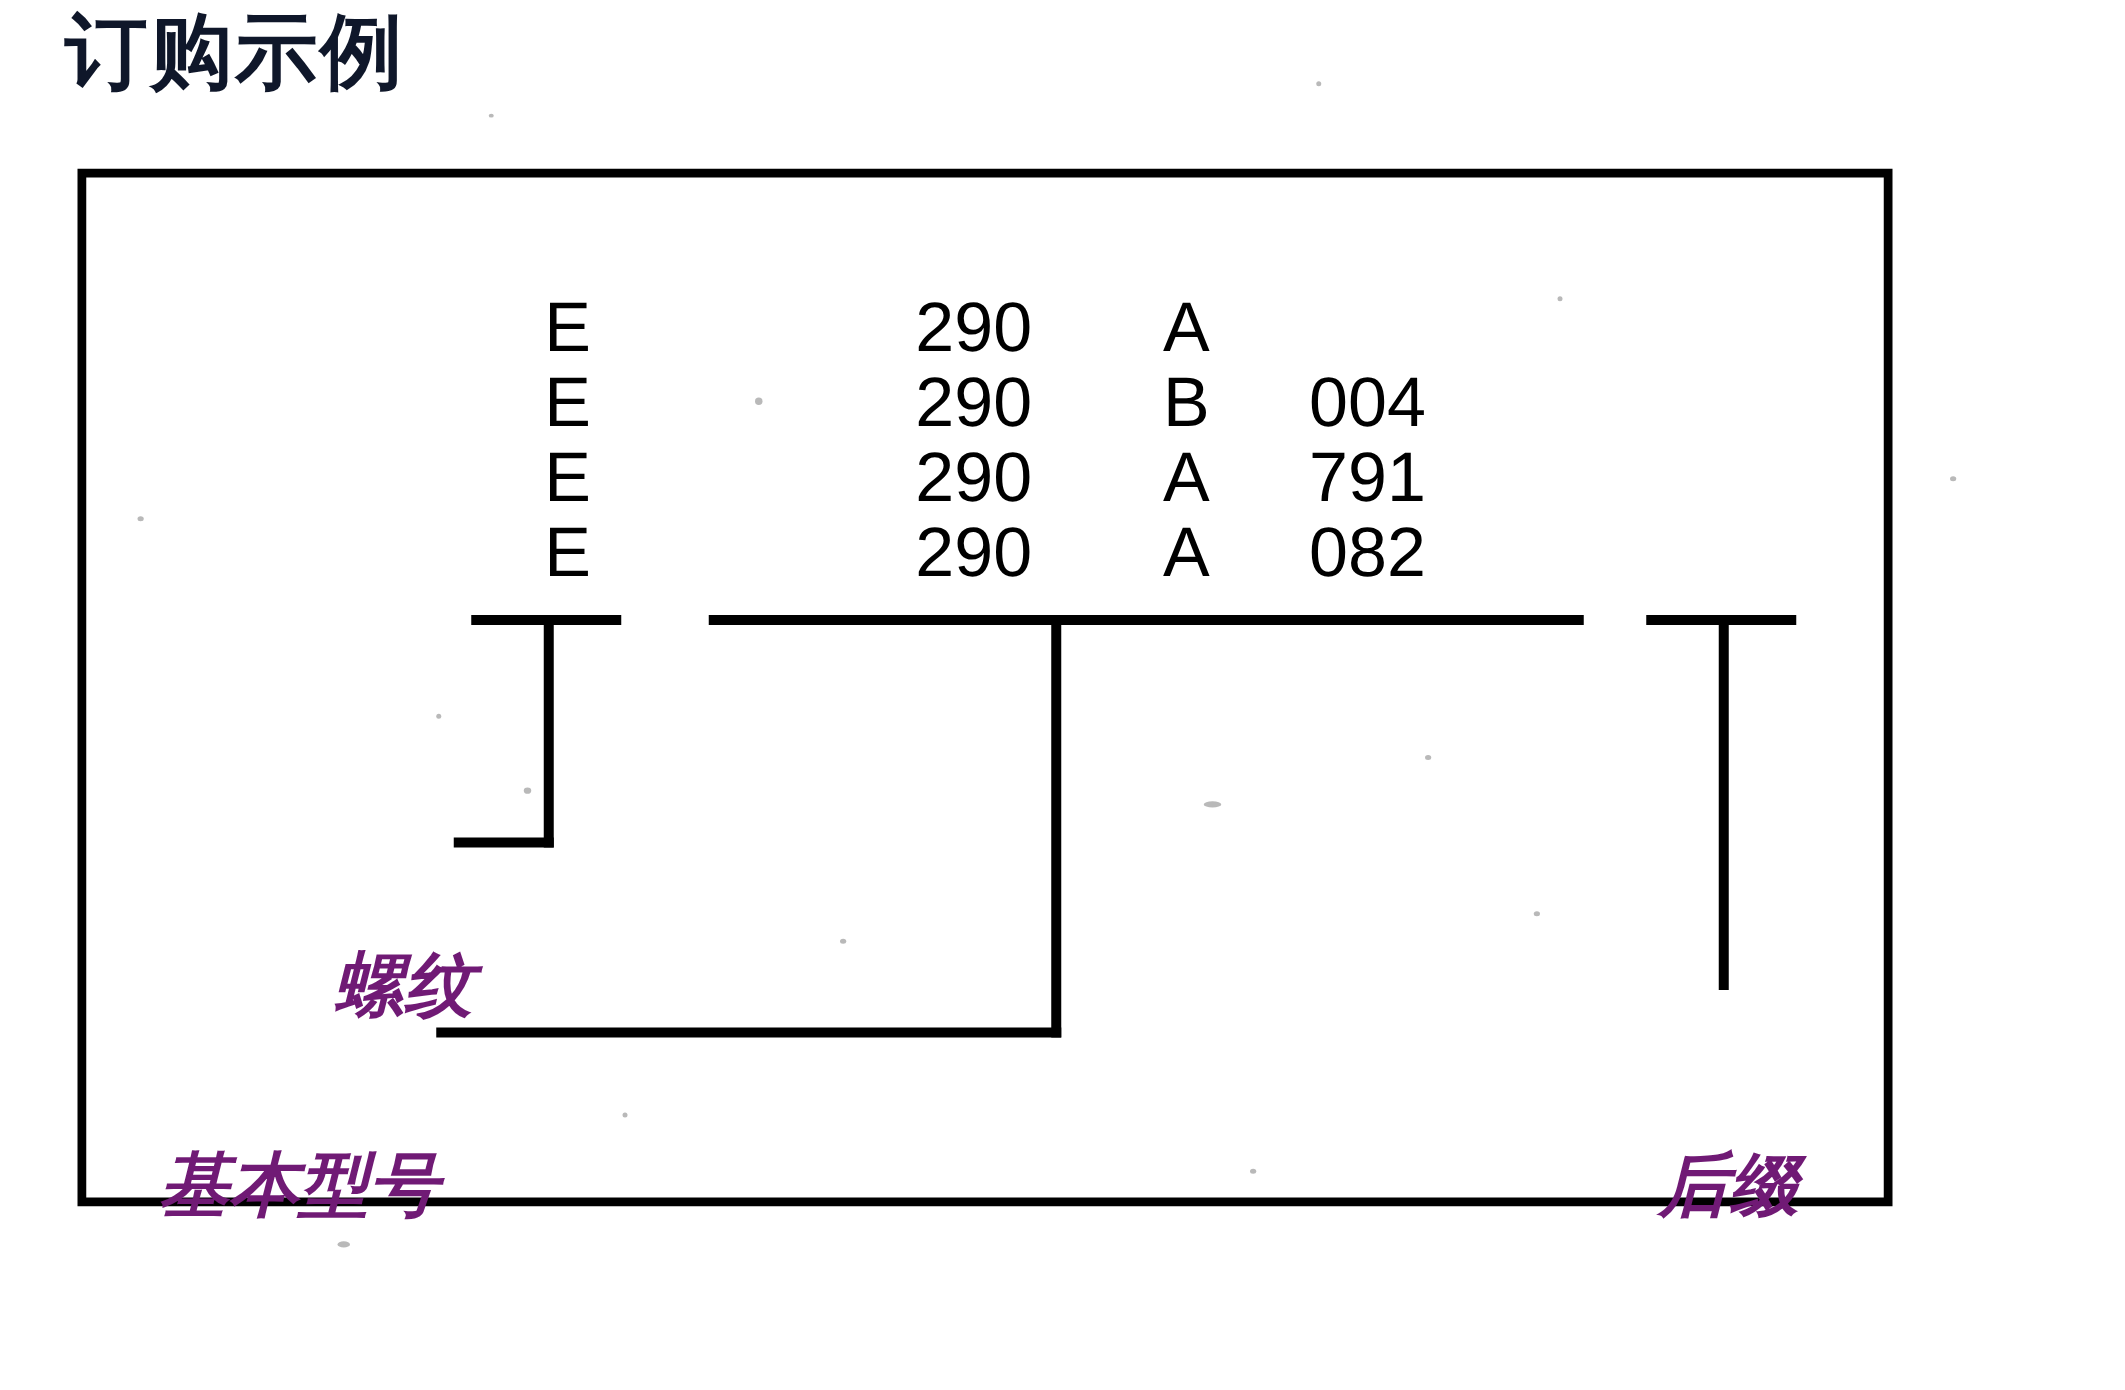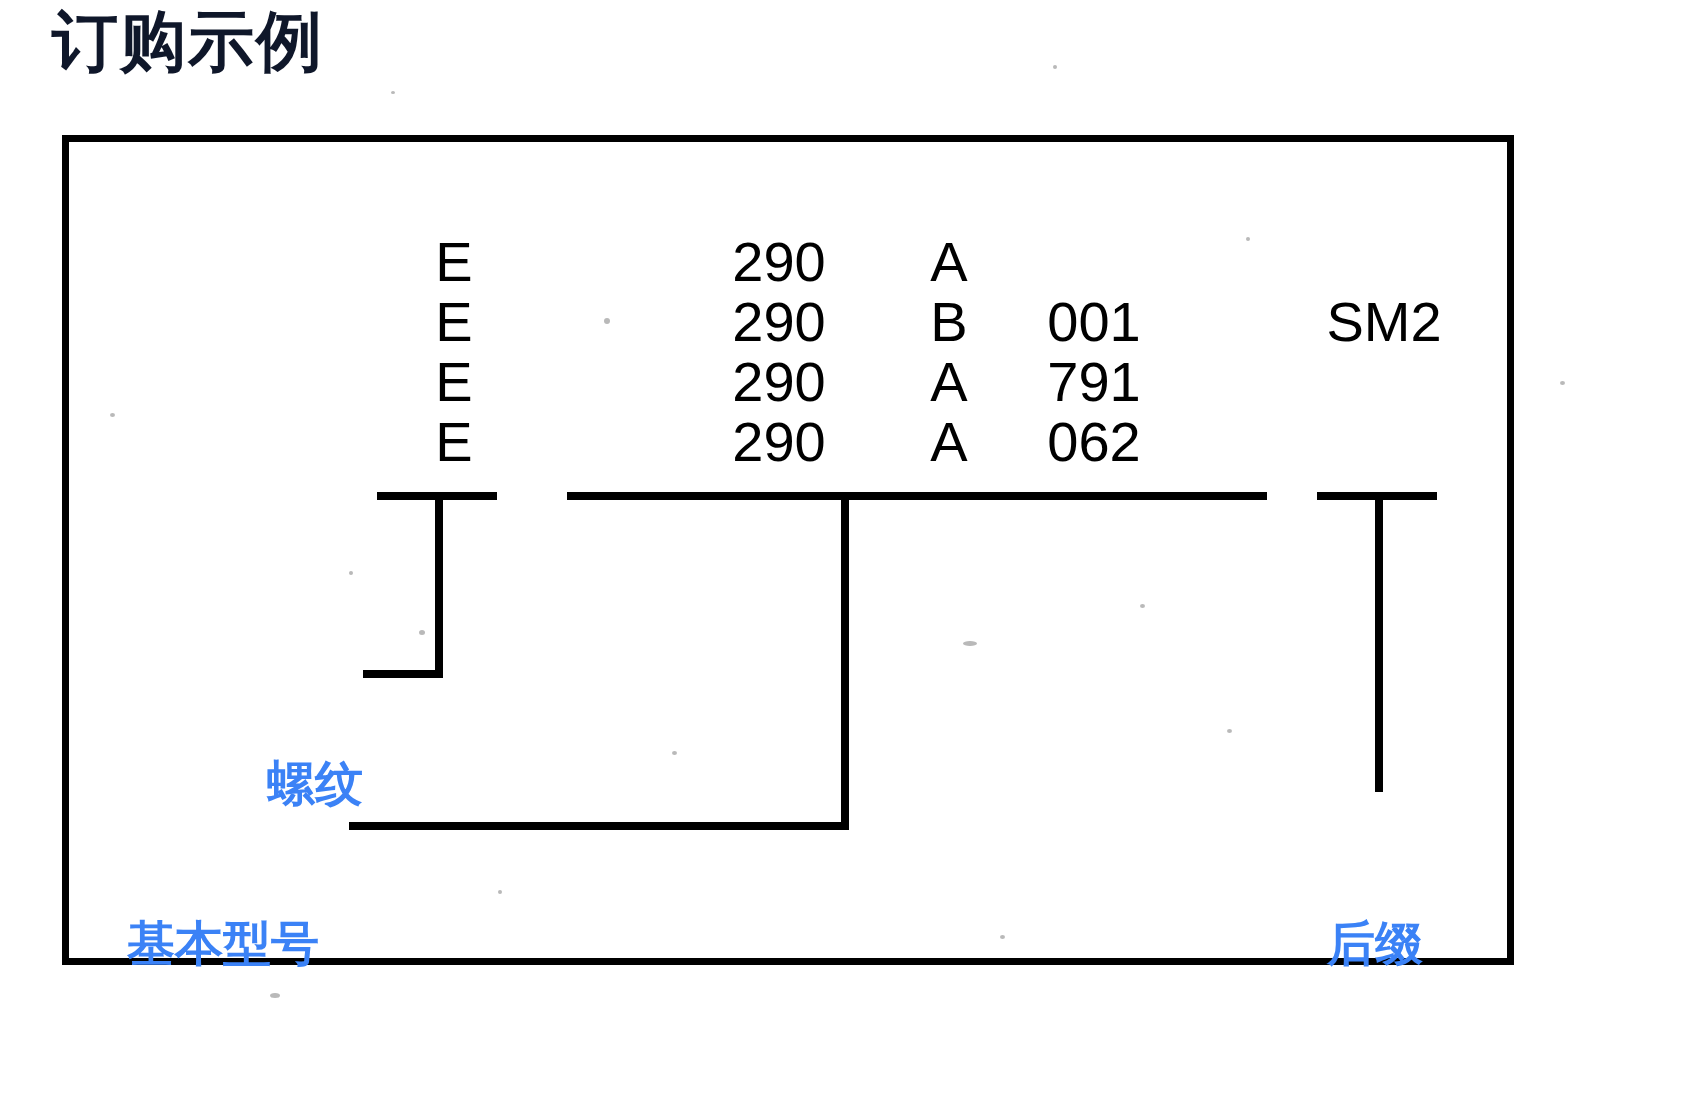--- a/index.html
+++ b/index.html
@@ -76,25 +76,26 @@
   .rule {
     position: absolute;
     background: #000;
   }
   .h-rule { height: 8px; }
   .v-rule { width: 8px; }
 
   
   .callout-label {
     position: absolute;
-    font-size: 48px;
+    font-size: 56px;
     font-weight: bold;
     line-height: 1.0;
     white-space: nowrap;
-    color: #3b82f6;
+    color: #701a75;
+    font-style: italic;
   }
   #label-thread   { left: 198px; top: 618px; }
   #label-basemodel{ left: 58px;  top: 778px; }
   #label-suffix   { left: 1258px; top: 778px; }
 
   
   .speck {
     position: absolute;
     background: #b9b9b9;
     border-radius: 50%;
@@ -114,36 +115,35 @@
       <div class="code-cell col-thread">E</div>
       <div class="code-cell col-series">290</div>
       <div class="code-cell col-letter">A</div>
       <div class="code-cell col-suffix"></div>
     </div>
 
     <div class="code-row" style="top:150px">
       <div class="code-cell col-thread">E</div>
       <div class="code-cell col-series">290</div>
       <div class="code-cell col-letter">B</div>
-      <div class="code-cell col-number">001</div>
-      <div class="code-cell col-suffix">SM2</div>
+      <div class="code-cell col-number">004</div>
     </div>
 
     <div class="code-row" style="top:210px">
       <div class="code-cell col-thread">E</div>
       <div class="code-cell col-series">290</div>
       <div class="code-cell col-letter">A</div>
       <div class="code-cell col-number">791</div>
     </div>
 
     <div class="code-row" style="top:270px">
       <div class="code-cell col-thread">E</div>
       <div class="code-cell col-series">290</div>
       <div class="code-cell col-letter">A</div>
-      <div class="code-cell col-number">062</div>
+      <div class="code-cell col-number">082</div>
       <div class="code-cell col-suffix"></div>
     </div>
   </div>
 
   <div class="rule h-rule" style="left:308px; top:350px; width:120px;"></div>
   <div class="rule v-rule" style="left:366px; top:350px; height:186px;"></div>
   <div class="rule h-rule" style="left:294px; top:528px; width:80px;"></div>
 
   <div class="rule h-rule" style="left:498px; top:350px; width:700px;"></div>
   <div class="rule v-rule" style="left:772px; top:350px; height:338px;"></div>

